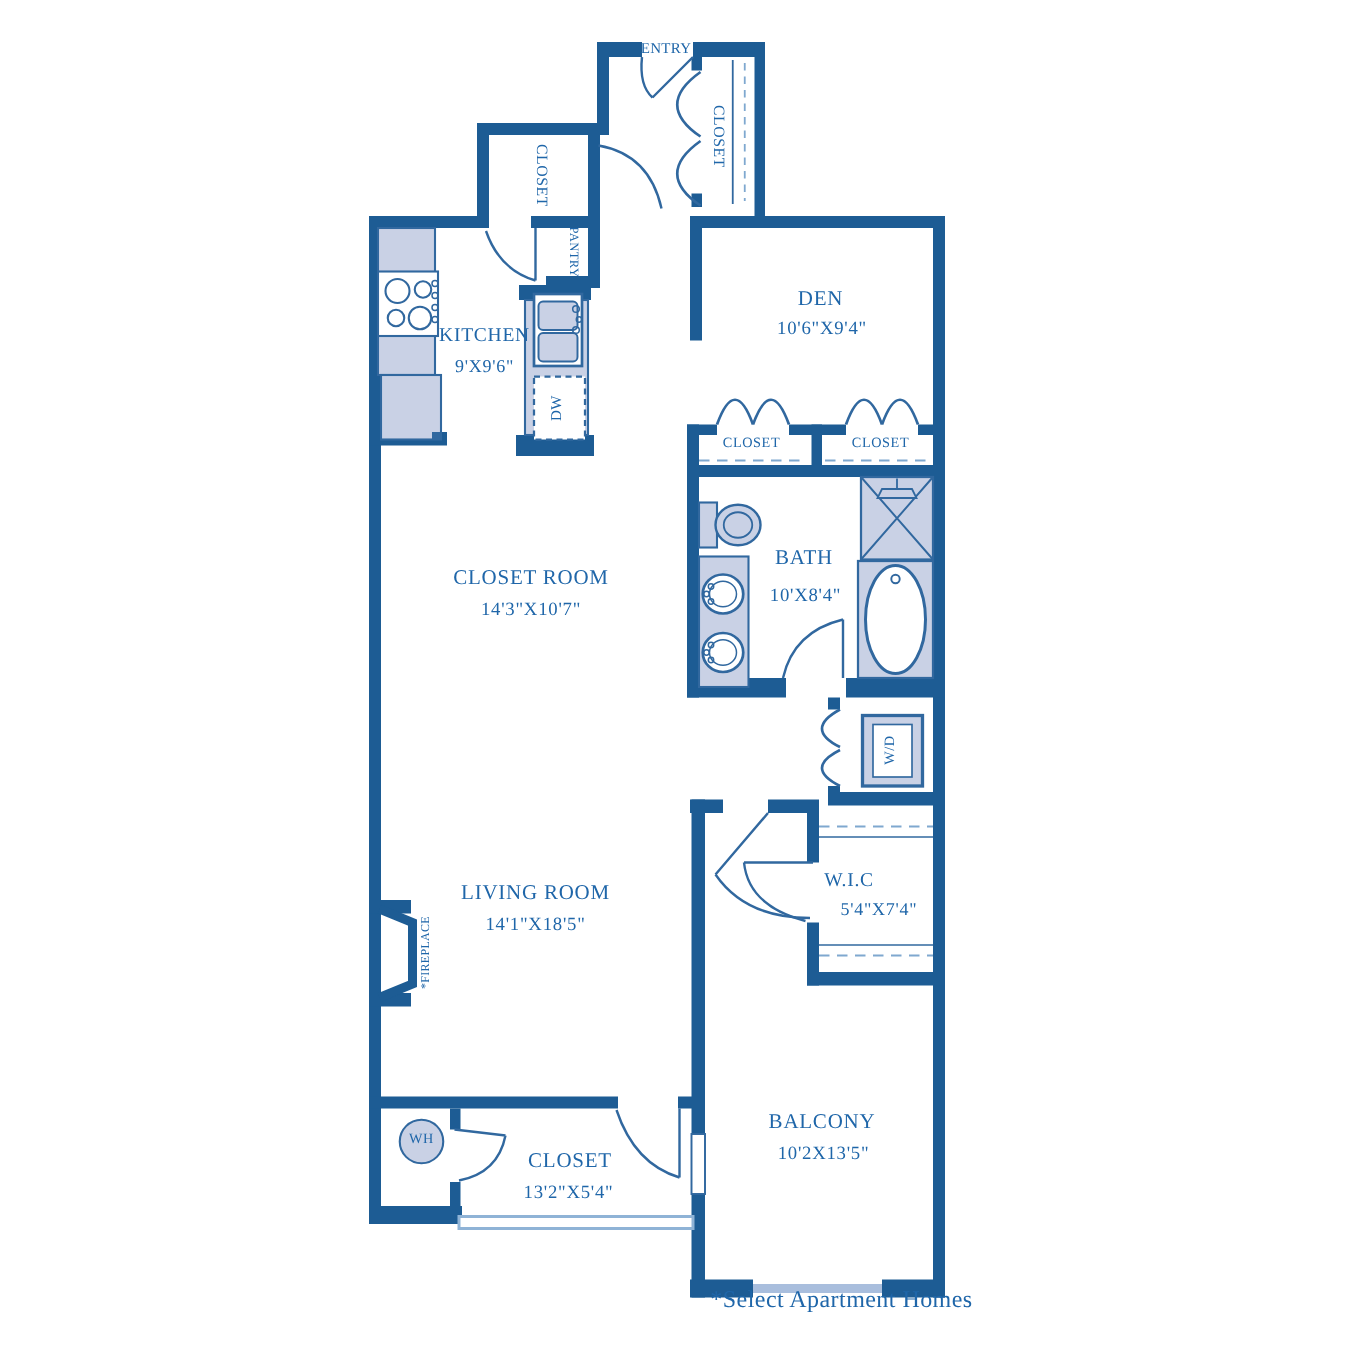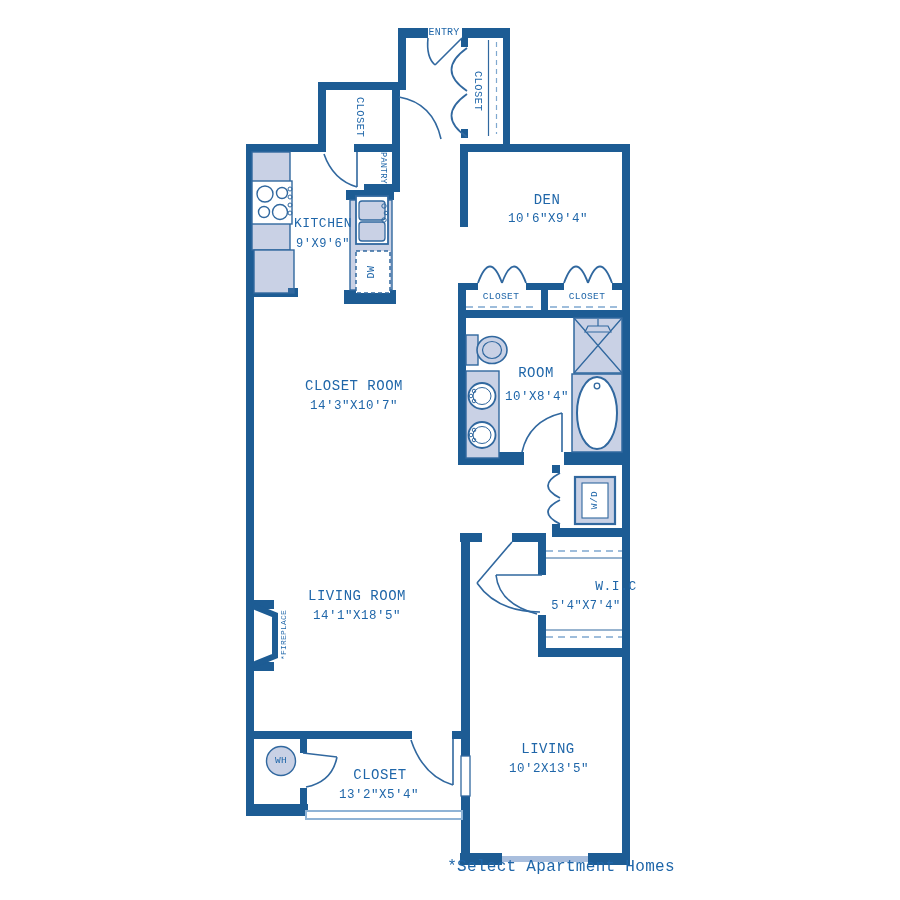--- a/index.html
+++ b/index.html
@@ -1,17 +1,17 @@
 <!DOCTYPE html>
 <html><head>
 <meta charset="utf-8">
 <style>
   html,body{margin:0;padding:0;background:#ffffff;}
   #canvas{position:relative;width:900px;height:900px;background:#ffffff;overflow:hidden;
-          font-family:Liberation Mono, monospace;border-radius:10px;}
+          font-family:Liberation Serif, serif;border-radius:10px;}
   #plan-svg{position:absolute;left:0;top:0;}
   .lbl{position:absolute;color:#1f66a9;white-space:nowrap;transform:translate(-50%,-50%);
        letter-spacing:.5px;line-height:1;}
   .v90{transform:translate(-50%,-50%) rotate(90deg);}
   .v270{transform:translate(-50%,-50%) rotate(-90deg);}
   .room{font-size:14px;}
   .dims{font-size:12.5px;}
   .small{font-size:9.5px;letter-spacing:.4px;}
   .tiny{font-size:8.5px;letter-spacing:.2px;}
   .footnote{font-size:16px;letter-spacing:.3px;}
@@ -184,30 +184,30 @@
 
   <div class="lbl room" style="left:547px;top:200px;text-align:center;">DEN</div>
   <div class="lbl dims" style="left:548px;top:219px;">10'6"X9'4"</div>
 
   <div class="lbl small" style="left:501px;top:297px;">CLOSET</div>
   <div class="lbl small" style="left:587px;top:297px;">CLOSET</div>
 
   <div class="lbl room" style="left:354px;top:386px;">CLOSET ROOM</div>
   <div class="lbl dims" style="left:354px;top:406px;">14'3"X10'7"</div>
 
-  <div class="lbl room" style="left:536px;top:373px;">ROOM</div>
+  <div class="lbl room" style="left:536px;top:373px;">BATH</div>
   <div class="lbl dims" style="left:537px;top:397px;">10'X8'4"</div>
 
   <div class="lbl room" style="left:357px;top:596px;">LIVING ROOM</div>
   <div class="lbl dims" style="left:357px;top:616px;">14'1"X18'5"</div>
 
-  <div class="lbl room" style="left:616px;top:586px;font-size:13px;">W.I.C</div>
+  <div class="lbl room" style="left:566px;top:586px;font-size:13px;">W.I.C</div>
   <div class="lbl dims" style="left:586px;top:606px;font-size:12px;">5'4"X7'4"</div>
 
-  <div class="lbl room" style="left:548px;top:749px;">LIVING</div>
+  <div class="lbl room" style="left:548px;top:749px;">BALCONY</div>
   <div class="lbl dims" style="left:549px;top:769px;">10'2X13'5"</div>
 
   <div class="lbl room" style="left:380px;top:775px;">CLOSET</div>
   <div class="lbl dims" style="left:379px;top:795px;">13'2"X5'4"</div>
 
   <div class="lbl small" style="left:281px;top:761px;">WH</div>
   <div class="lbl small v270" style="left:595px;top:500px;">W/D</div>
   <div class="lbl small v270" style="left:372px;top:272px;font-size:10px;">DW</div>
   <div class="lbl tiny v270" style="left:284px;top:635px;font-size:8px;">*FIREPLACE</div>
 

